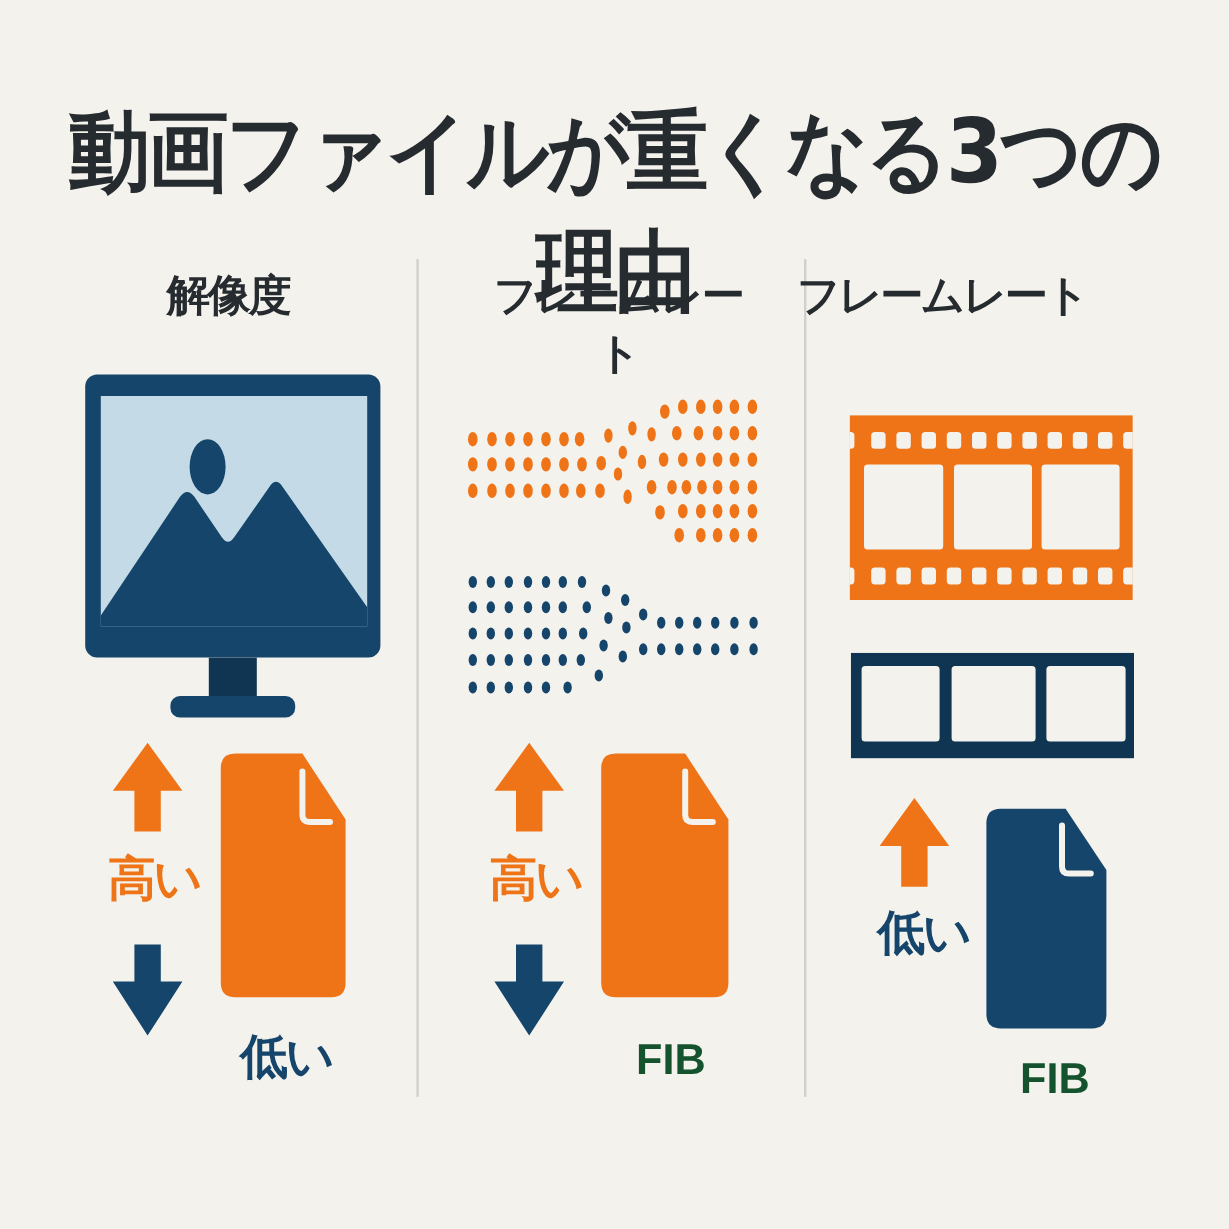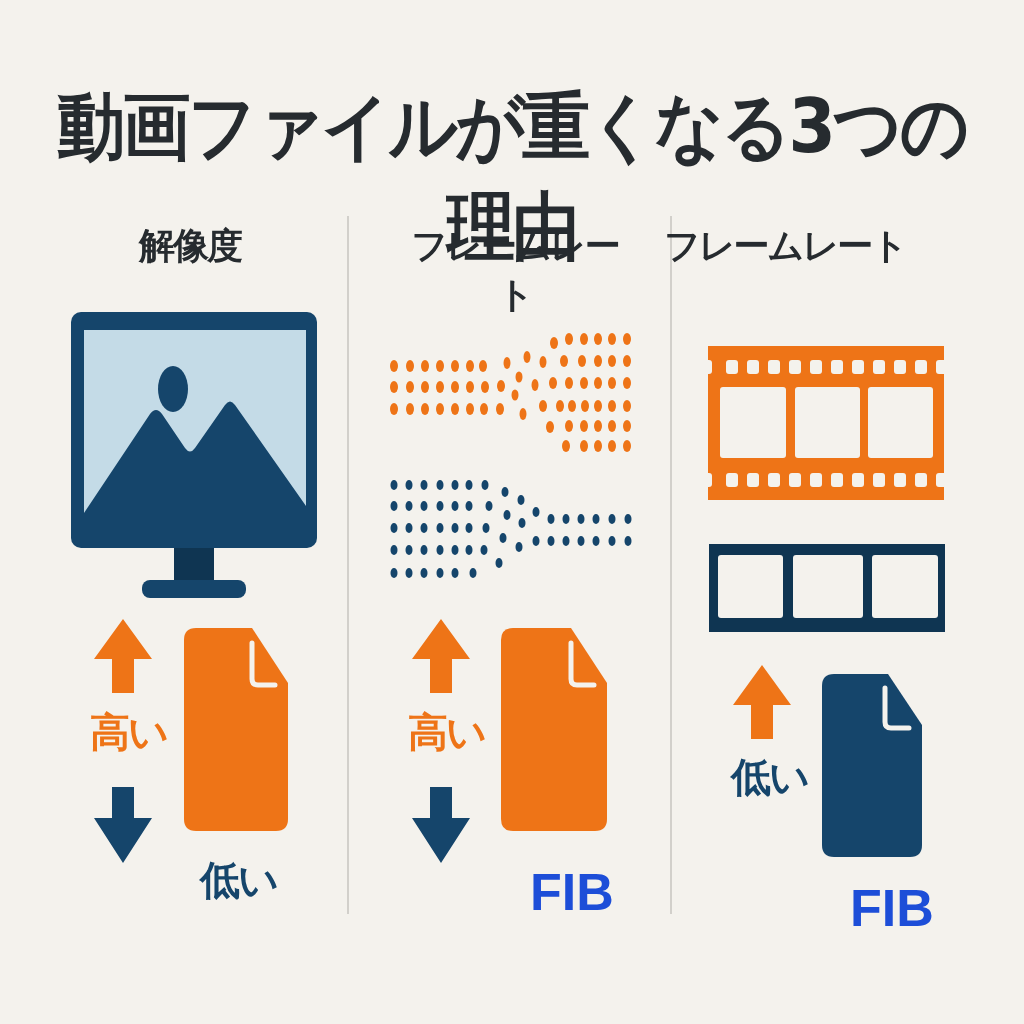--- a/index.html
+++ b/index.html
@@ -16,21 +16,21 @@
     text-align: center; font-size: 74px; font-weight: bold;
     letter-spacing: -3px; color: #262b2f;
     transform: scaleX(0.92);
   }
   .col-title {
     position: absolute; top: 222px; font-size: 36px; font-weight: bold;
     text-align: center; color: #262b2f; letter-spacing: -2px;
   }
   .divider { position: absolute; top: 216px; width: 2px; height: 698px; background: #d2d0cb; }
   .label { position: absolute; font-size: 40px; font-weight: bold; letter-spacing: -2px; }
-  .fib { position: absolute; font-family: "Liberation Sans", sans-serif; font-size: 52px; font-weight: bold; color: #1d4ed8; }
+  .fib { position: absolute; font-family: "Liberation Sans", sans-serif; font-size: 36px; font-weight: bold; color: #14532d; }
 </style>
 </head>
 <body>
 
 <div class="title">動画ファイルが重くなる3つの理由</div>
 
 <div class="divider" style="left:347px;"></div>
 <div class="divider" style="left:670px;"></div>
 
 <div>

